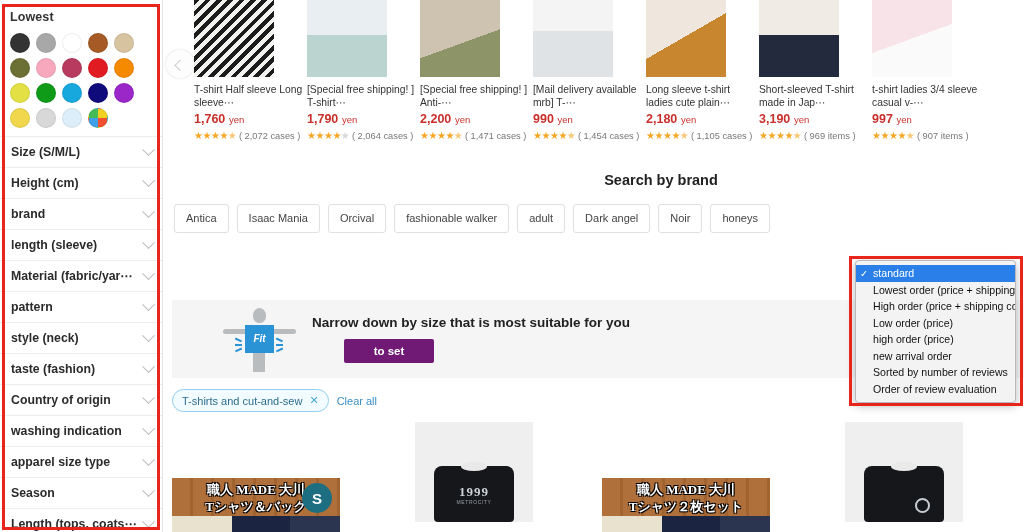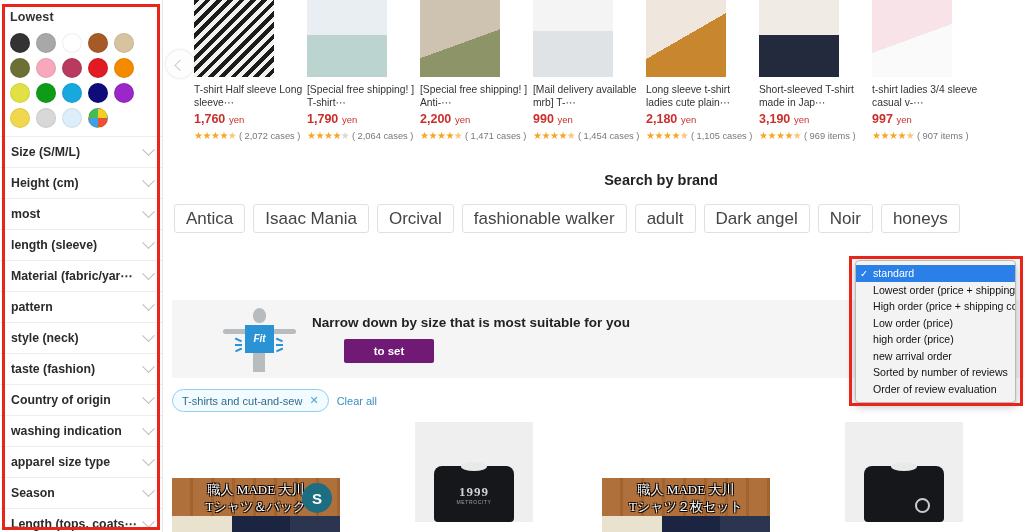--- a/index.html
+++ b/index.html
@@ -97,21 +97,21 @@
   }
   .nav-arrow.left .arrow-gl { transform: rotate(-135deg) translate(-1px,-1px); }
   .nav-arrow.right .arrow-gl { transform: rotate(45deg) translate(-1px,1px); }
 
   
   .brand-sec { padding: 12px 0 0 10px; }
   .brand-title { font-size: 14.5px; font-weight: 700; color: #222; text-align: center; }
   .brand-chips { display: flex; gap: 8px; margin-top: 16px; }
   .chip {
     border: 1px solid #e0e0e0; border-radius: 3px;
-    background: #fff; font-size: 17px; color: #444;
+    background: #fff; font-size: 11px; color: #444;
     padding: 7px 11px; cursor: pointer; white-space: nowrap;
     line-height: 13px;
   }
 
   
   .sort-row {
     position: relative; height: 30px;
     margin-top: 29px; padding-right: 10px;
     display: flex; align-items: center; justify-content: flex-end;
   }
@@ -186,21 +186,21 @@
   .bimg { position: absolute; left: 0; bottom: 0; width: 100%; }
 
   .wood {
     width: 168px; height: 54px;
     background:
       repeating-linear-gradient(90deg,#b0703c 0px,#b0703c 18px,#a1632f 18px,#a1632f 21px);
     position: relative; overflow: hidden;
   }
   .wood-txt {
     position: absolute; left: 0; right: 0; top: 3px; text-align: center;
-    color: #fff; font-size: 13px; font-weight: 400; line-height: 17px;
+    color: #fff; font-size: 13px; font-weight: 700; line-height: 17px;
     text-shadow: -1px -1px 0 #000,1px -1px 0 #000,-1px 1px 0 #000,1px 1px 0 #000;
     font-family: "Liberation Serif", serif;
   }
   .wood-badge {
     position: absolute; right: 8px; top: 5px;
     width: 30px; height: 30px; border-radius: 50%; background: #1d6e80;
     color: #fff; font-size: 15px; font-weight: 700;
     display: flex; align-items: center; justify-content: center;
   }
   .wood-clothes {
@@ -292,21 +292,21 @@
     <div class="facet-list" id="facets">
         <div class="facet">
           <span class="lbl">Size (S/M/L)</span>
           <span class="chev"></span>
         </div>
         <div class="facet">
           <span class="lbl">Height (cm)</span>
           <span class="chev"></span>
         </div>
         <div class="facet">
-          <span class="lbl">most</span>
+          <span class="lbl">brand</span>
           <span class="chev"></span>
         </div>
         <div class="facet">
           <span class="lbl">length (sleeve)</span>
           <span class="chev"></span>
         </div>
         <div class="facet">
           <span class="lbl">Material (fabric/yar⋯</span>
           <span class="chev"></span>
         </div>

